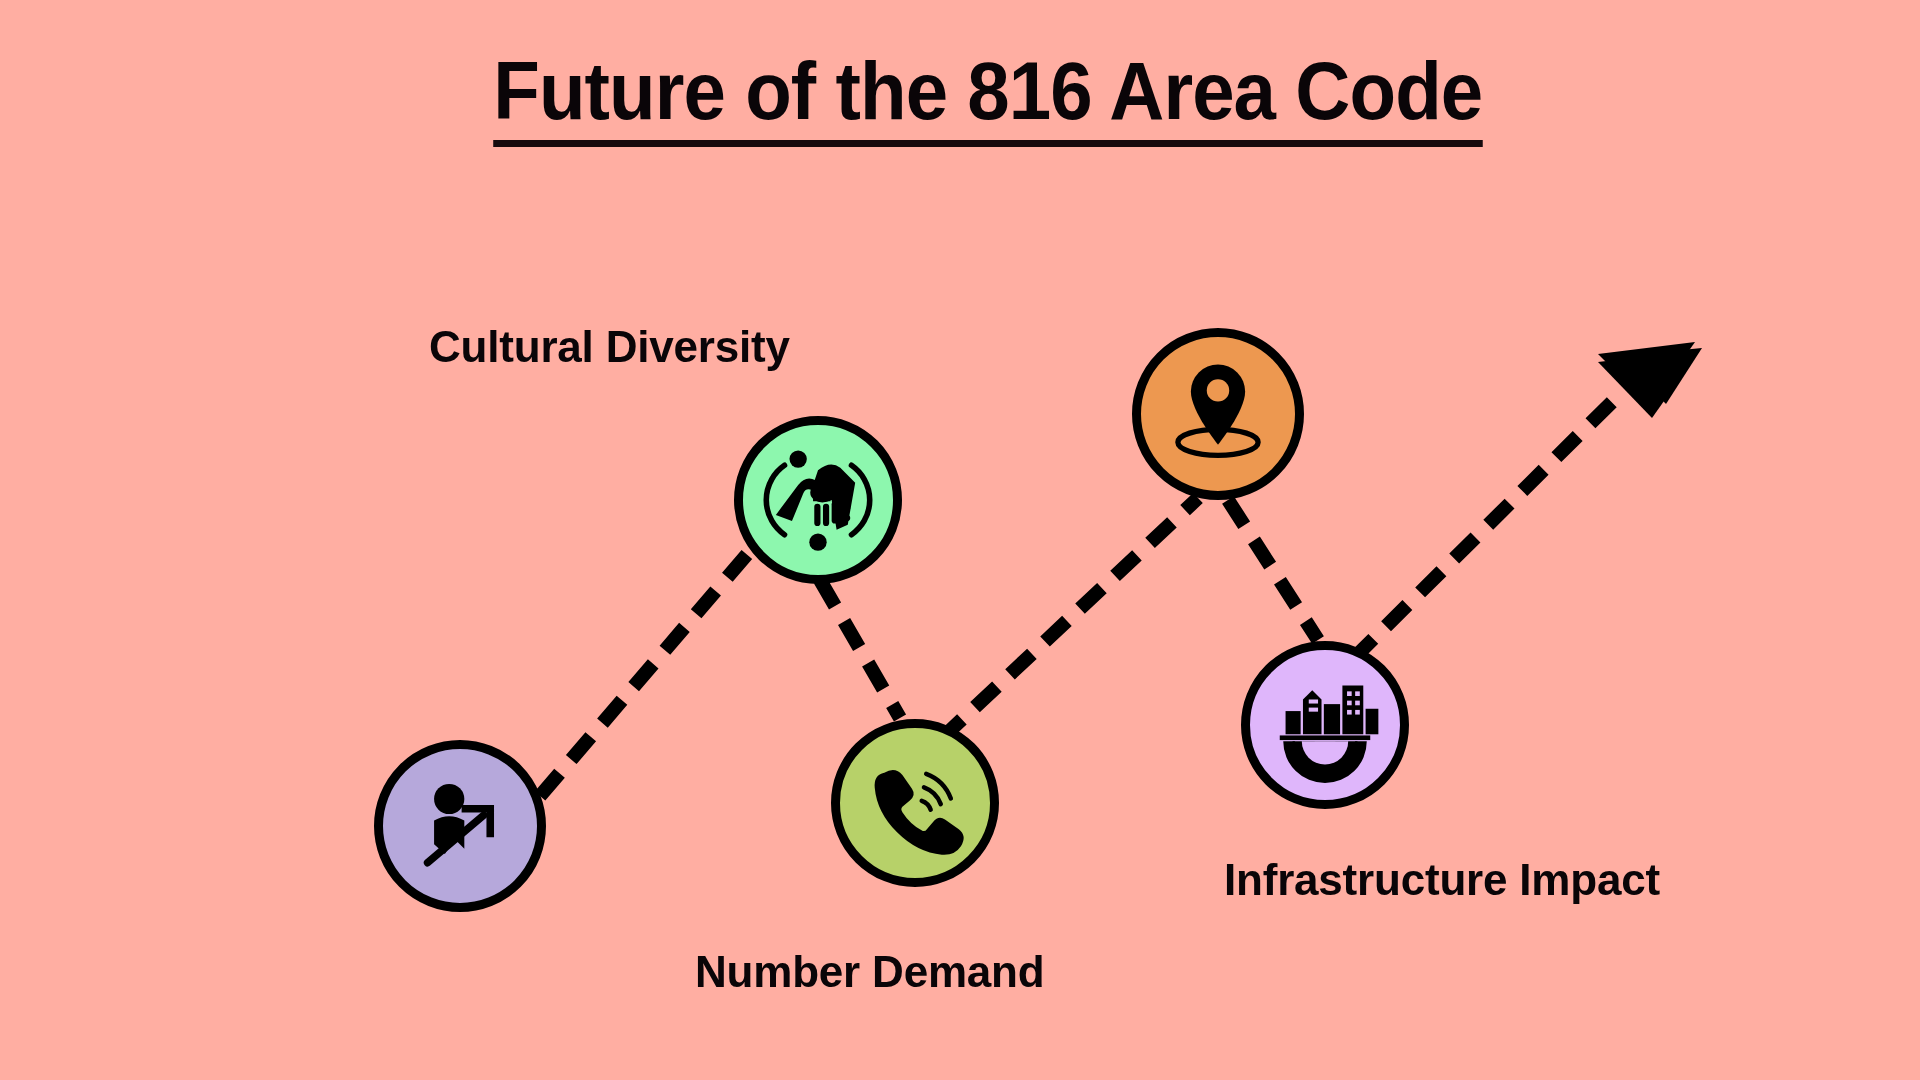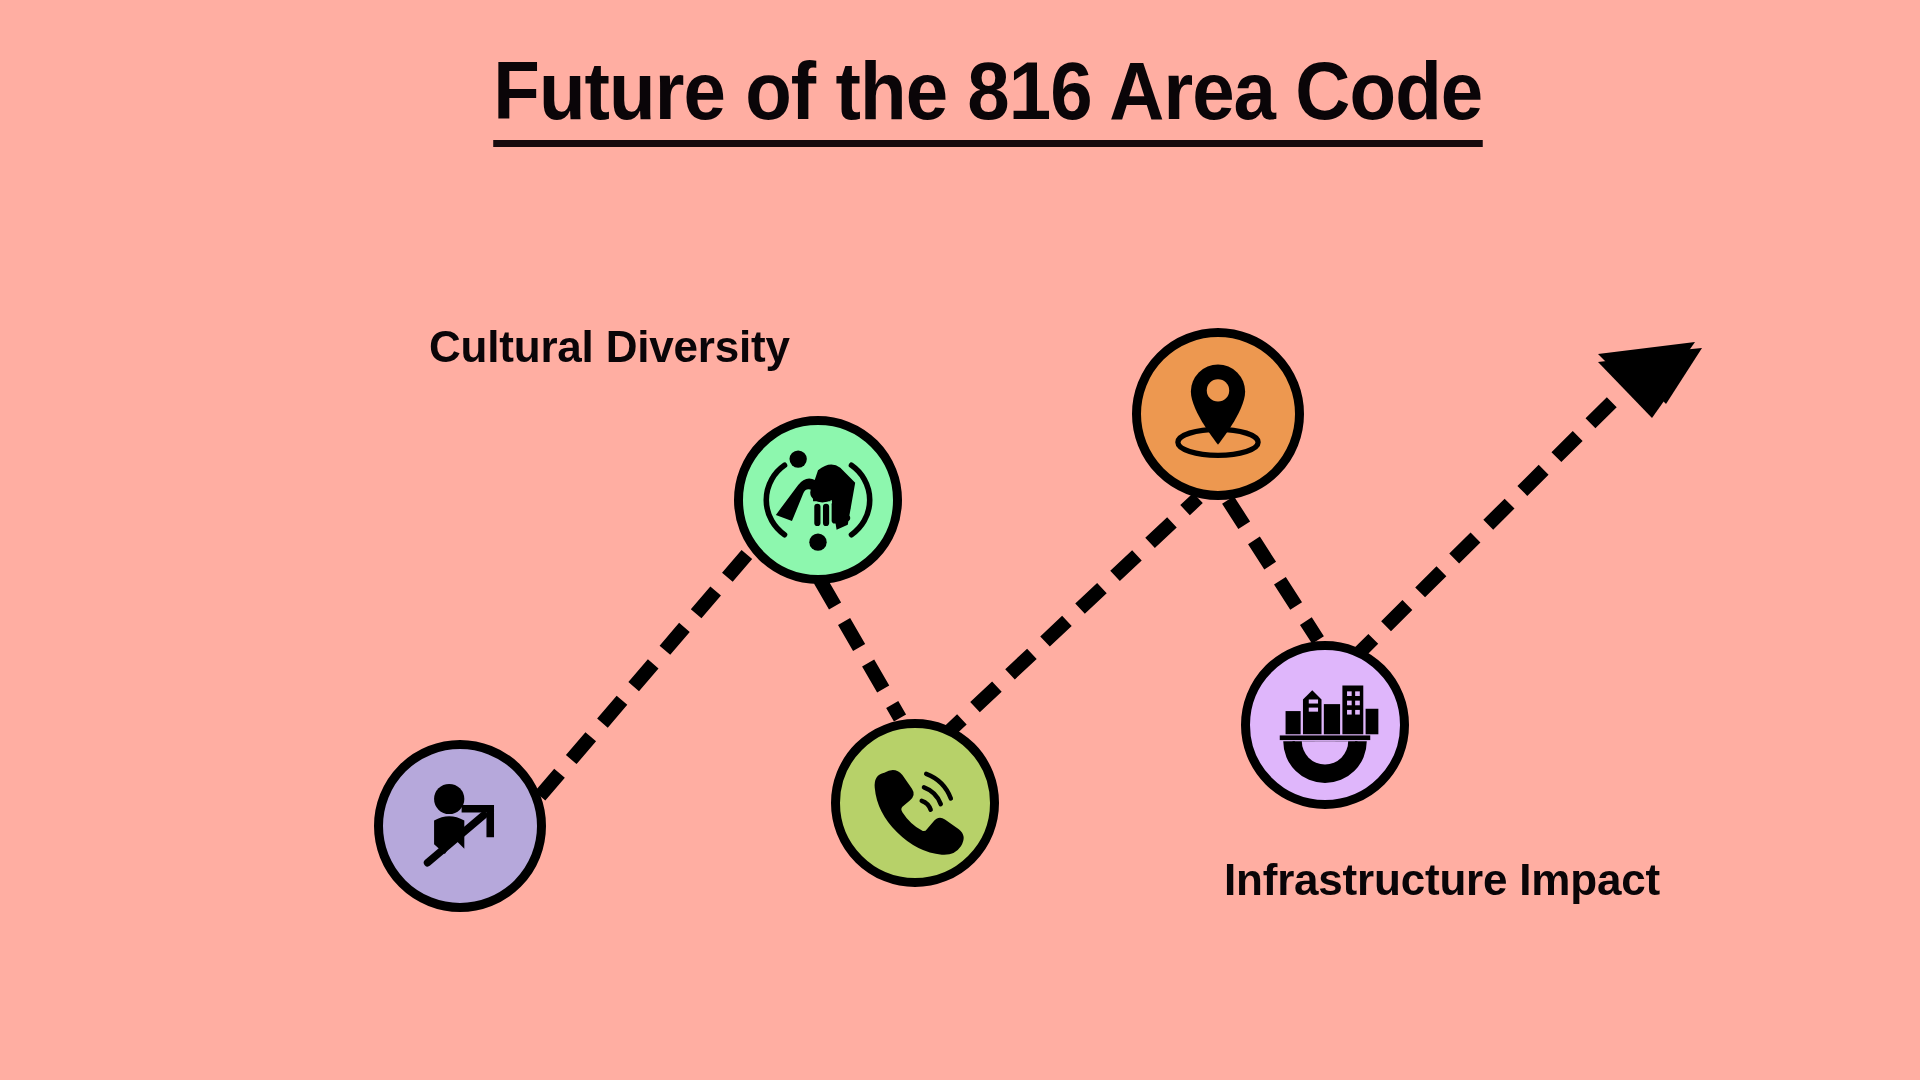--- a/index.html
+++ b/index.html
@@ -127,20 +127,21 @@
   <div class="node" style="left:831px; top:719px; width:168px; height:168px; background:#B7D169;">
     <span>
       <svg width="112" height="112" viewBox="0 0 100 100">
         <path d="M28 20 q10 -6 17 2 l9 13 q4 6 -2 11 l-7 6 q-2 2 0 5 q7 11 18 17 q3 2 5 -1 l6 -7 q5 -6 11 -2 l13 9 q8 6 2 16 q-6 9 -18 8 q-23 -2 -42 -21 q-19 -19 -21 -42 q-1 -12 9 -14 z" transform="translate(-4,4) scale(0.95)" fill="#000"></path>
         <path d="M60 24 q16 6 22 22" stroke="#000" stroke-width="4" fill="none" stroke-linecap="round"></path>
         <path d="M58 36 q11 4 15 15" stroke="#000" stroke-width="4" fill="none" stroke-linecap="round"></path>
         <path d="M56 48 q6 2 8 8" stroke="#000" stroke-width="4" fill="none" stroke-linecap="round"></path>
       </svg>
     </span>
   </div>
+  <div class="nlabel" style="left:695px; top:950px;">Number Demand</div>
 
   <div class="node" style="left:1132px; top:328px; width:172px; height:172px; background:#ED9850;">
     <span>
       <svg width="118" height="118" viewBox="0 0 100 100">
         <ellipse cx="50" cy="74" rx="34" ry="11" fill="none" stroke="#000" stroke-width="4.5"></ellipse>
         <path d="M50 8 a23 23 0 0 0 -23 23 c0 17 23 45 23 45 s23 -28 23 -45 a23 23 0 0 0 -23 -23 z" fill="#000"></path>
         <circle cx="50" cy="30" r="9.5" fill="#ED9850"></circle>
       </svg>
     </span>
   </div>

